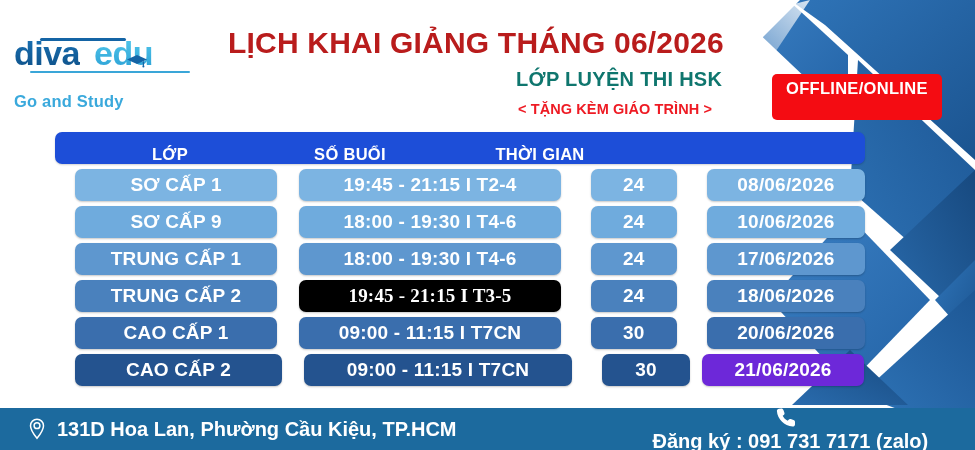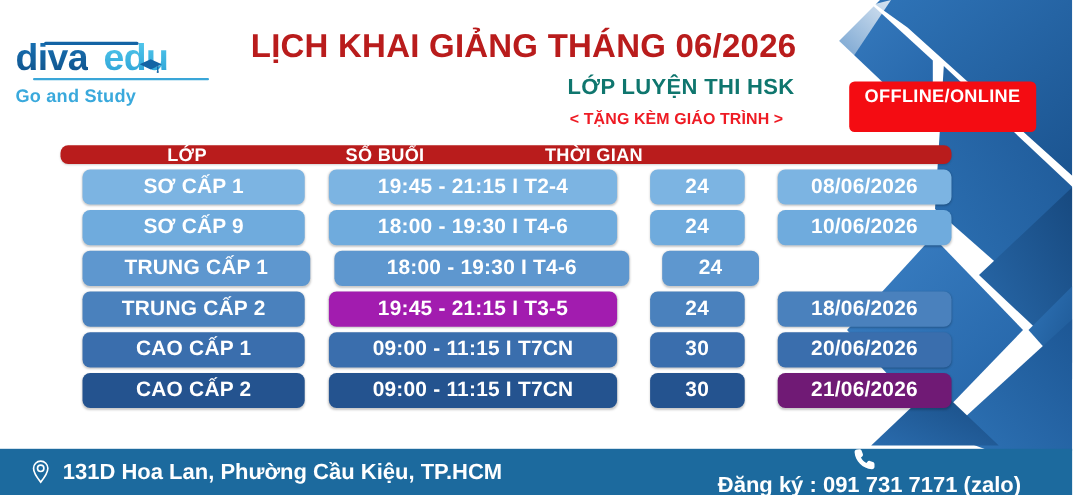--- a/index.html
+++ b/index.html
@@ -72,21 +72,21 @@
     width: 160px; height: 2px;
     background: #3aa6d8;
     border-radius: 2px;
   }
   .cap-icon {
     position: absolute;
     left: 112px; top: 4px;
     width: 22px; height: 14px;
   }
   .logo-tag {
-    margin-top: 7px;
+    margin-top: 20px;
     font-size: 16.5px;
     font-weight: bold;
     color: #3aa9dc;
     letter-spacing: 0.2px;
   }
 
   
   .title {
     position: absolute;
     left: 228px; top: 26px;
@@ -133,24 +133,24 @@
 
   
   .table {
     position: absolute;
     left: 55px; top: 132px;
     width: 810px;
     z-index: 7;
   }
   .thead {
     display: flex;
-    background: #b91c1c;
+    background: #1d4ed8;
     border-radius: 7px;
-    height: 17px;
-    align-items: flex-start;
+    height: 32px;
+    align-items: flex-end;
     box-shadow: 0 1px 2px rgba(0,0,0,.18);
   }
   .th {
     color: #ffffff;
     font-size: 16.5px;
     font-weight: bold;
     text-align: center;
     letter-spacing: 0.3px;
     white-space: nowrap;
   }
@@ -292,38 +292,39 @@
         <div class="trow">
           <div class="cell c-lop" style="background: rgb(111, 171, 221);">SƠ CẤP 9</div>
           <div class="cell c-time" style="background: rgb(111, 171, 221);">18:00 - 19:30 I T4-6</div>
           <div class="cell c-buoi" style="background: rgb(111, 171, 221);">24</div>
           <div class="cell c-start" style="background: rgb(111, 171, 221);">10/06/2026</div>
         </div>
         <div class="trow">
           <div class="cell c-lop" style="background: rgb(94, 151, 207);">TRUNG CẤP 1</div>
           <div class="cell c-time" style="background: rgb(94, 151, 207);">18:00 - 19:30 I T4-6</div>
           <div class="cell c-buoi" style="background: rgb(94, 151, 207);">24</div>
+          <div class="cell c-start" style="background: rgb(94, 151, 207);">17/06/2026</div>
         </div>
         <div class="trow">
           <div class="cell c-lop" style="background: rgb(74, 129, 189);">TRUNG CẤP 2</div>
-          <div class="cell c-time" style="background: #a21caf;">19:45 - 21:15 I T3-5</div>
+          <div class="cell c-time" style="background: #000000; font-family: Liberation Serif, serif;">19:45 - 21:15 I T3-5</div>
           <div class="cell c-buoi" style="background: rgb(74, 129, 189);">24</div>
           <div class="cell c-start" style="background: rgb(74, 129, 189);">18/06/2026</div>
         </div>
         <div class="trow">
           <div class="cell c-lop" style="background: rgb(58, 110, 173);">CAO CẤP 1</div>
           <div class="cell c-time" style="background: rgb(58, 110, 173);">09:00 - 11:15 I T7CN</div>
           <div class="cell c-buoi" style="background: rgb(58, 110, 173);">30</div>
           <div class="cell c-start" style="background: rgb(58, 110, 173);">20/06/2026</div>
         </div>
         <div class="trow">
           <div class="cell c-lop" style="background: rgb(36, 83, 143);">CAO CẤP 2</div>
           <div class="cell c-time" style="background: rgb(36, 83, 143);">09:00 - 11:15 I T7CN</div>
           <div class="cell c-buoi" style="background: rgb(36, 83, 143);">30</div>
-          <div class="cell c-start" style="background: #701a75;">21/06/2026</div>
+          <div class="cell c-start" style="background: #6d28d9; margin-left: 12px;">21/06/2026</div>
         </div>
       </div>
   </div>
 
   <div class="footer">
     <div class="foot-item foot-address">
       <span class="foot-ico">
         <svg width="22" height="24" viewBox="0 0 22 24" xmlns="http://www.w3.org/2000/svg">
           <path d="M11 2.2c-3.6 0-6.5 2.9-6.5 6.5 0 4.6 6.5 12.6 6.5 12.6s6.5-8 6.5-12.6c0-3.6-2.9-6.5-6.5-6.5z" fill="none" stroke="#ffffff" stroke-width="1.5"></path>
           <circle cx="11" cy="8.7" r="2.9" fill="none" stroke="#ffffff" stroke-width="1.5"></circle>

